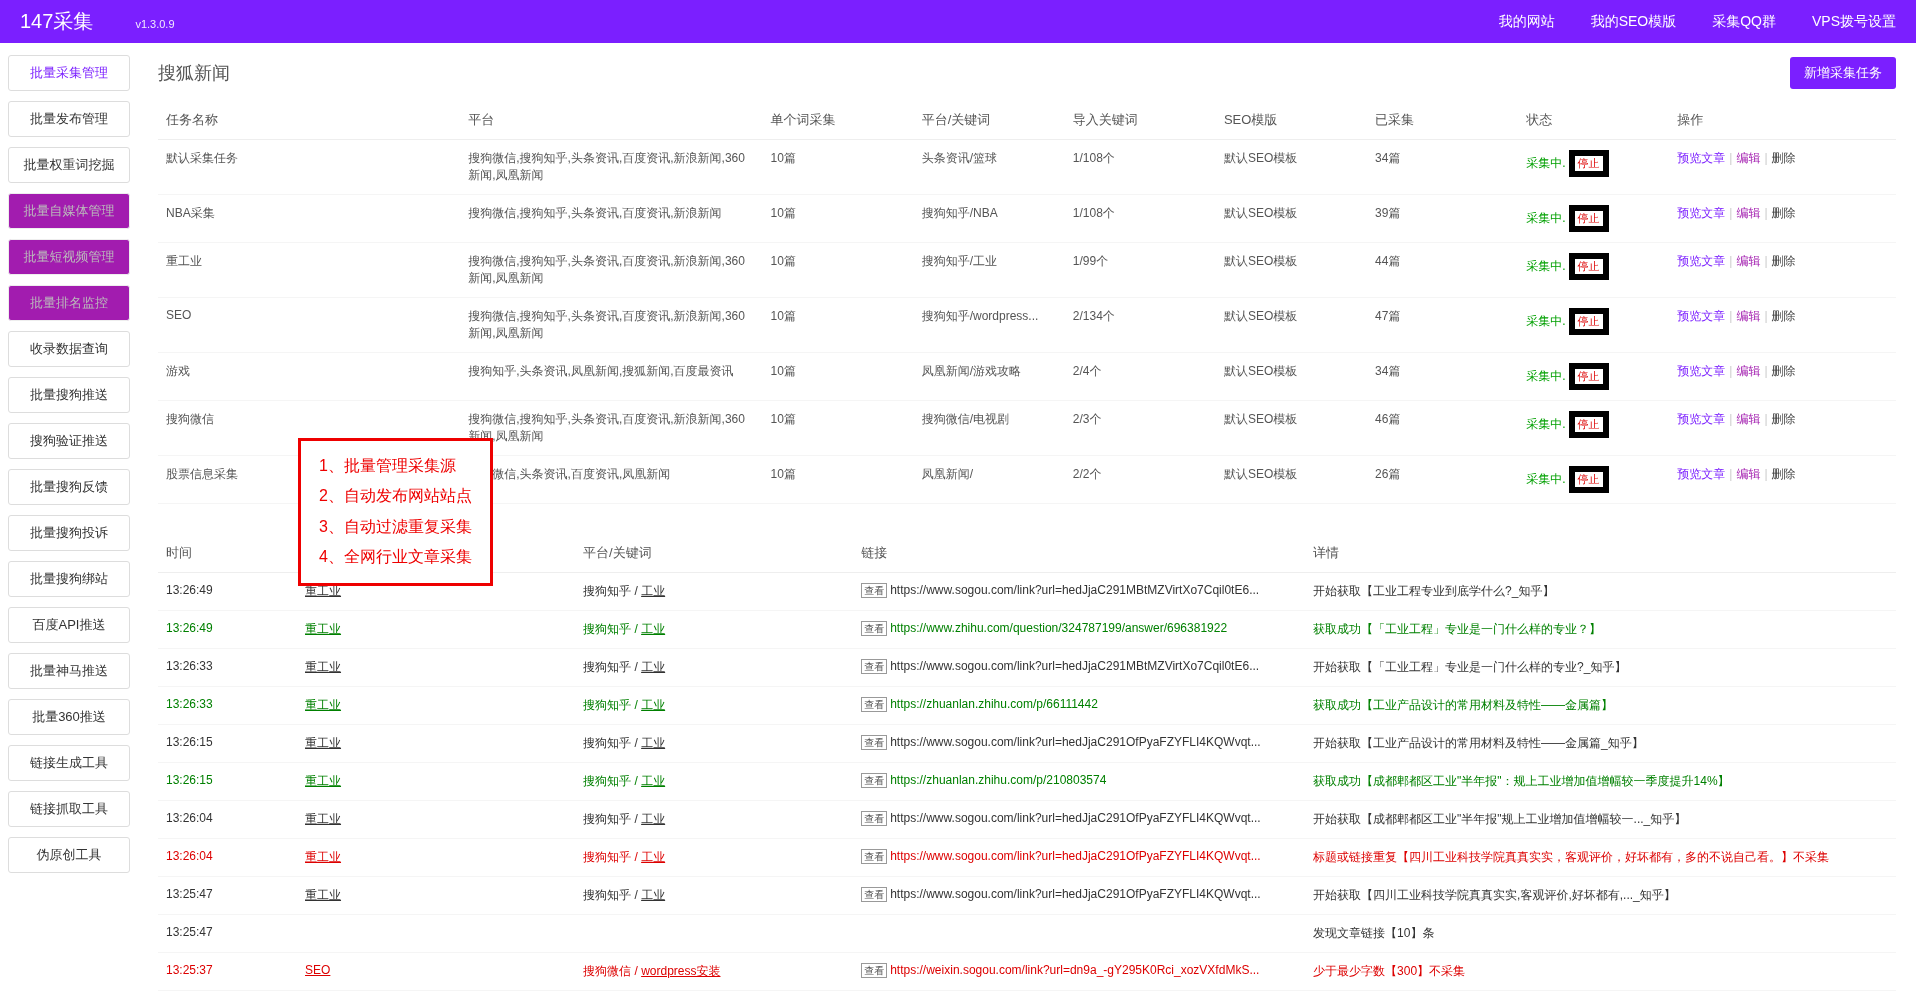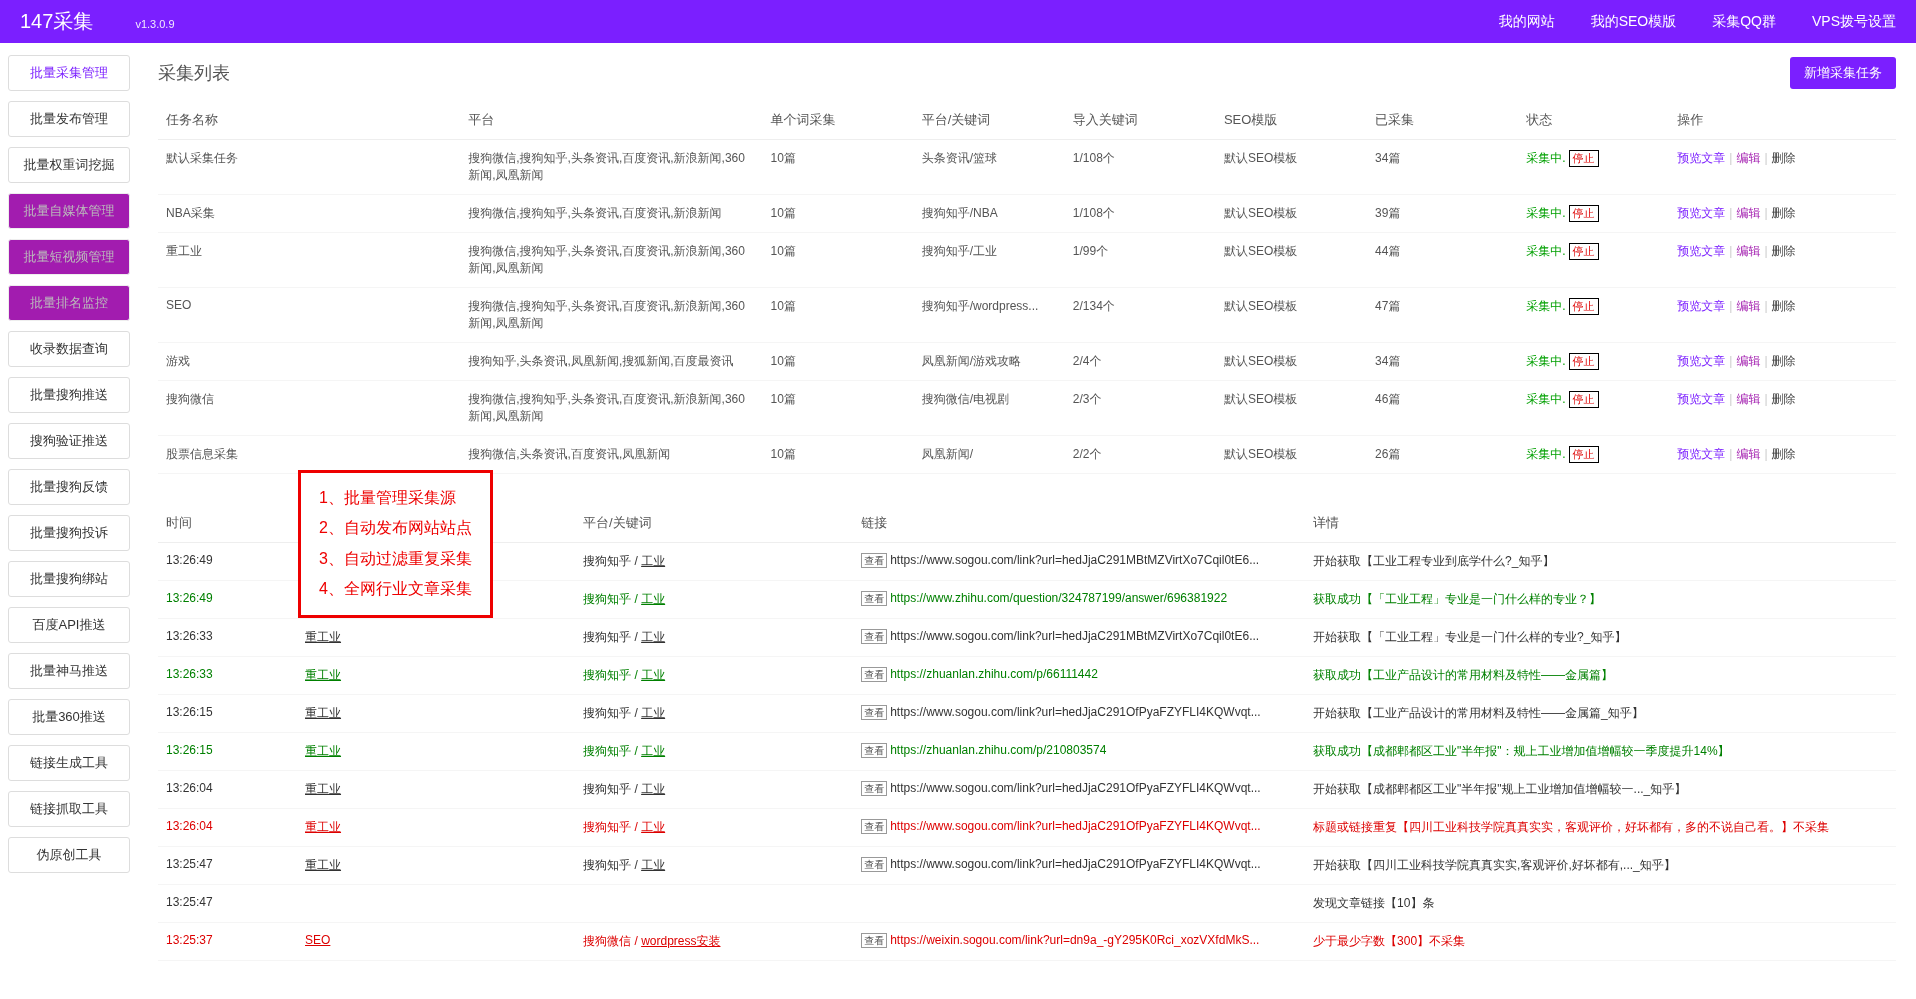--- a/index.html
+++ b/index.html
@@ -29,21 +29,21 @@
 .col-plat { width: 16%; }
 .col-words { width: 8%; }
 .col-kw { width: 8%; }
 .col-imp { width: 8%; }
 .col-tpl { width: 8%; }
 .col-col { width: 8%; }
 .col-st { width: 8%; }
 .col-op { width: 12%; }
 
 .status-running { color: #00a000; }
-.status-box { display: inline-block; border: 1px solid #000000; color: #d00; padding: 0 3px; font-size: 11px; margin-left: 3px; line-height: 15px; }
+.status-box { display: inline-block; border: 6px solid #000000; color: #d00; padding: 0 3px; font-size: 11px; margin-left: 3px; line-height: 15px; }
 .op-preview { color: #7b1fff; cursor: pointer; }
 .op-edit { color: #a21caf; cursor: pointer; }
 .op-del { color: #404040; cursor: pointer; }
 .op-sep { color: #ccc; margin: 0 4px; }
 
 .log-table th:nth-child(1){width:8%} .log-table th:nth-child(2){width:16%} .log-table th:nth-child(3){width:16%} .log-table th:nth-child(4){width:26%} .log-table th:nth-child(5){width:34%}
 .link-green { color: #008000; text-decoration: underline; cursor: pointer; }
 .link-red { color: #d00; text-decoration: underline; cursor: pointer; }
 .link-black { color: #333; text-decoration: underline; cursor: pointer; }
 .txt-green { color: #008000; }
@@ -72,21 +72,21 @@
       <span>采集QQ群</span>
       <span>VPS拨号设置</span>
     </div>
 </div>
 
 <div class="layout">
   <div class="sidebar" id="sidebar"><button class="side-btn active">批量采集管理</button><button class="side-btn">批量发布管理</button><button class="side-btn">批量权重词挖掘</button><button class="side-btn disabled">批量自媒体管理</button><button class="side-btn disabled">批量短视频管理</button><button class="side-btn disabled">批量排名监控</button><button class="side-btn">收录数据查询</button><button class="side-btn">批量搜狗推送</button><button class="side-btn">搜狗验证推送</button><button class="side-btn">批量搜狗反馈</button><button class="side-btn">批量搜狗投诉</button><button class="side-btn">批量搜狗绑站</button><button class="side-btn">百度API推送</button><button class="side-btn">批量神马推送</button><button class="side-btn">批量360推送</button><button class="side-btn">链接生成工具</button><button class="side-btn">链接抓取工具</button><button class="side-btn">伪原创工具</button></div>
 
   <div class="main" style="position:relative;">
     <div class="section-head">
-      <div class="section-title">采集列表</div>
+      <div class="section-title">搜狐新闻</div>
       <button class="add-btn">新增采集任务</button>
     </div>
 
     <table>
       <thead>
           <tr id="tasks-head">
             <th class="col-name">任务名称</th>
             <th class="col-plat">平台</th>
             <th class="col-words">单个词采集</th>
             <th class="col-kw">平台/关键词</th>
@@ -262,20 +262,20 @@
           <tr>
             <td><span class="txt-red">13:25:37</span></td>
             <td><span class="link-red">SEO</span></td>
             <td><span class="txt-red">搜狗微信 / </span><span class="link-red">wordpress安装</span></td>
             <td><span class="badge">查看</span><span class="txt-red">https://weixin.sogou.com/link?url=dn9a_-gY295K0Rci_xozVXfdMkS...</span></td>
             <td><span class="txt-red">少于最少字数【300】不采集</span></td>
           </tr>
         </tbody>
     </table>
 
-    <div class="overlay" id="overlay" style="left:160px; top:427px;">
+    <div class="overlay" id="overlay" style="left:160px; top:395px;">
         <div>1、批量管理采集源</div>
         <div>2、自动发布网站站点</div>
         <div>3、自动过滤重复采集</div>
         <div>4、全网行业文章采集</div>
       </div>
   </div>
 </div>
 
 </body></html>

